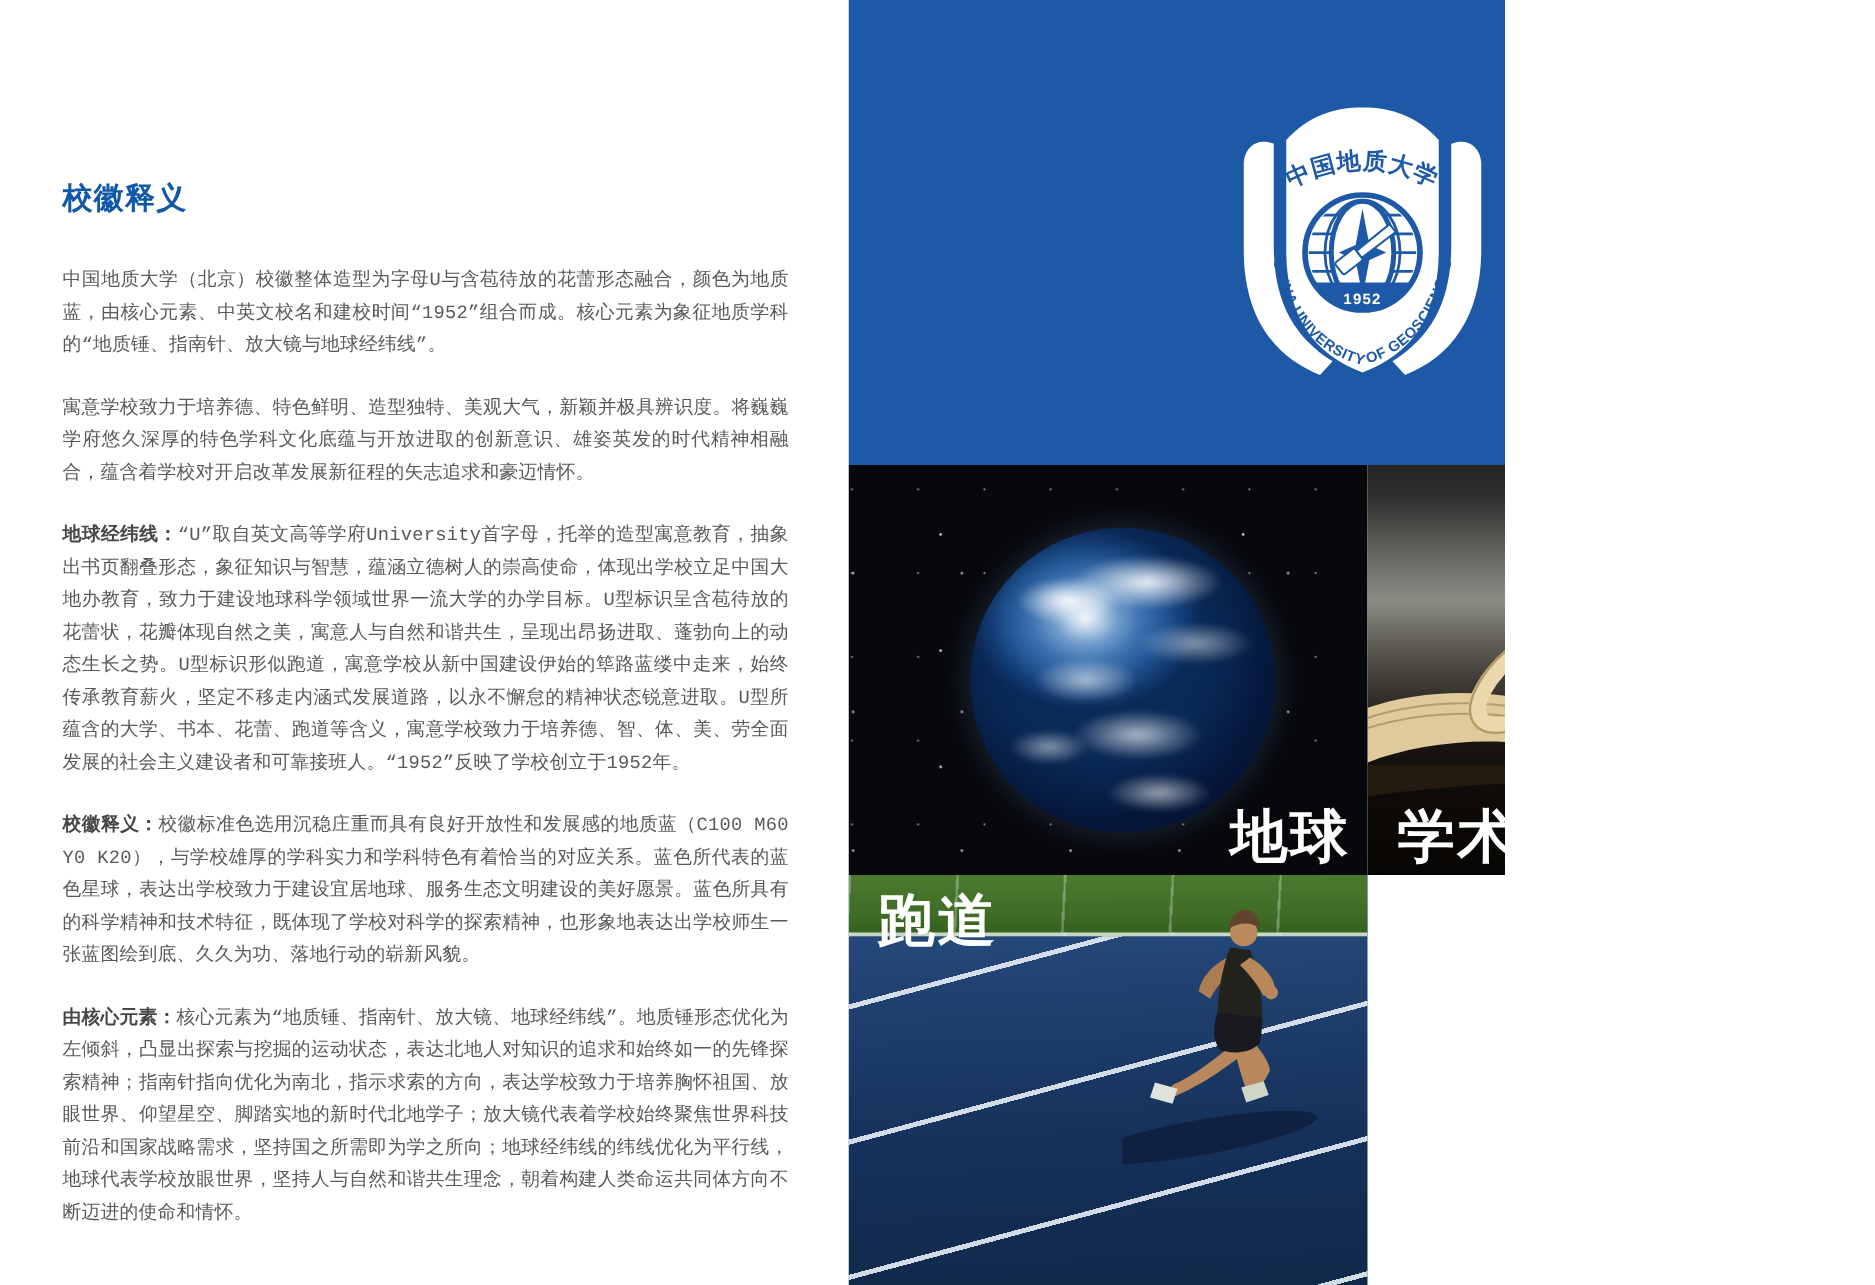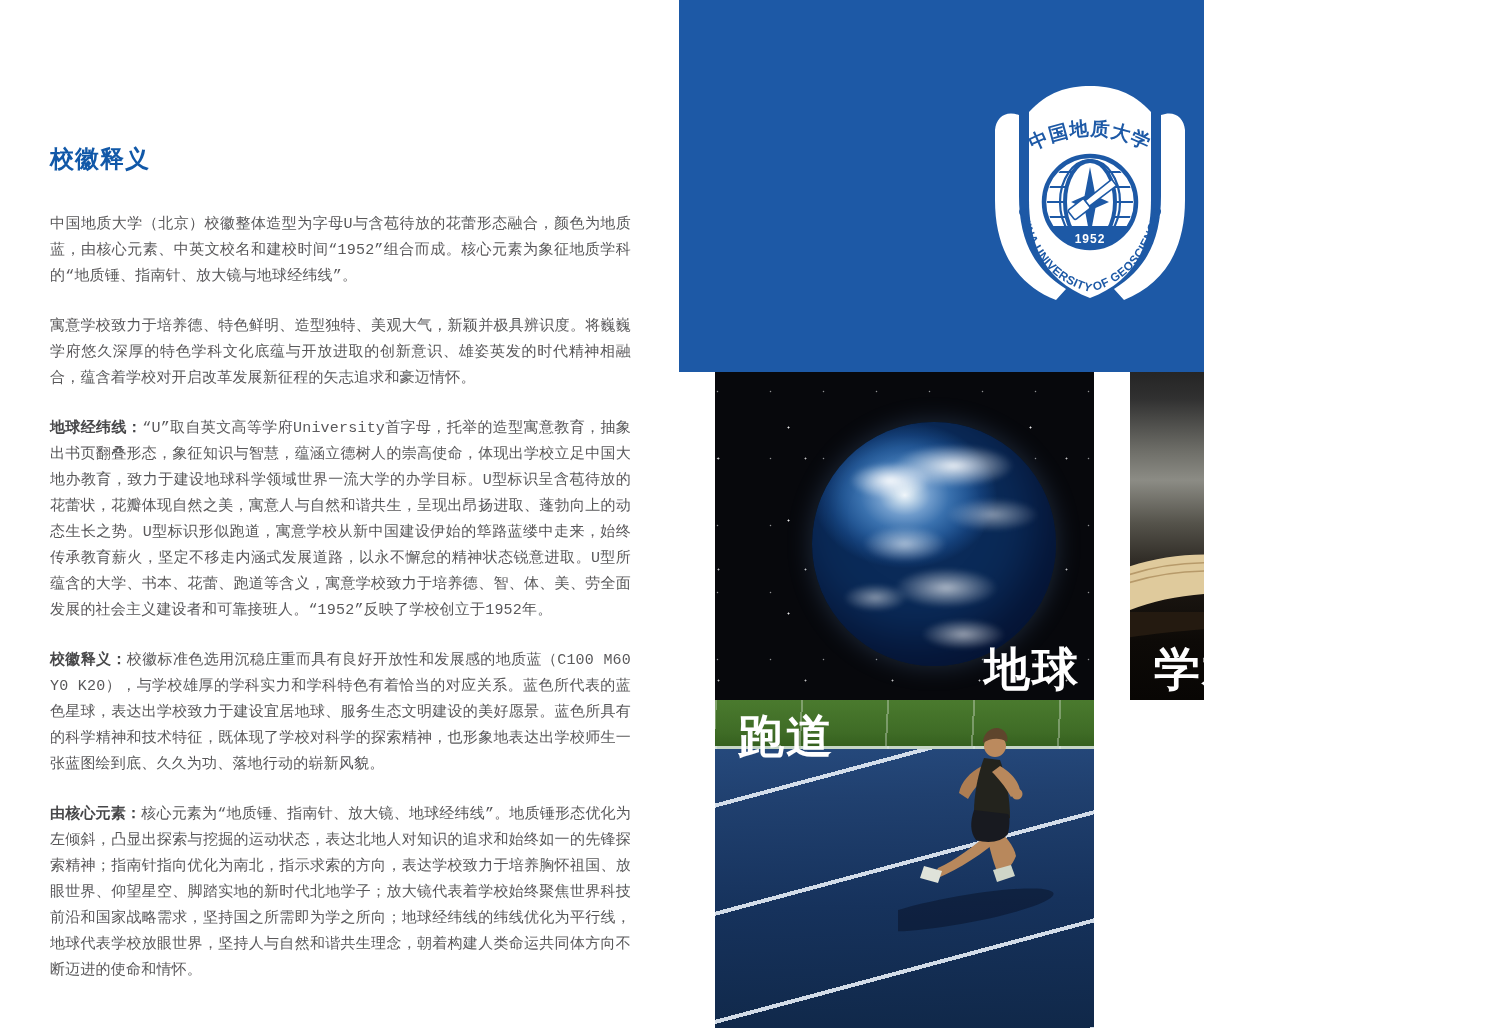--- a/index.html
+++ b/index.html
@@ -13,21 +13,21 @@
   .para .lead{font-weight:bold;color:#474749;}
 
   
   .right{position:absolute;left:679px;top:0;width:821px;height:1028px;}
   .blue-panel{position:absolute;left:0;top:0;width:821px;height:372px;background:#1d59a6;}
   .emblem-svg{position:absolute;left:304px;top:84px;}
 
   
   .grid{position:absolute;left:0;top:372px;width:821px;height:656px;
         display:grid;grid-template-columns:415px 406px;grid-template-rows:328px 328px;}
-  .ph{position:relative;overflow:hidden;margin-left:36px;}
+  .ph{position:relative;overflow:hidden;}
 
   
   .earth{background-color:#07080c;
     background-image:
       radial-gradient(circle, rgba(255,255,255,.9) 0.6px, transparent 1.4px),
       radial-gradient(circle, rgba(255,255,255,.75) 0.6px, transparent 1.3px),
       radial-gradient(circle, rgba(255,255,255,.55) 0.5px, transparent 1.1px);
     background-size:121px 93px, 87px 111px, 53px 67px;
     background-position:13px 9px, 47px 31px, 29px 53px;}
   .sphere{position:absolute;left:97px;top:50px;width:244px;height:244px;border-radius:50%;

